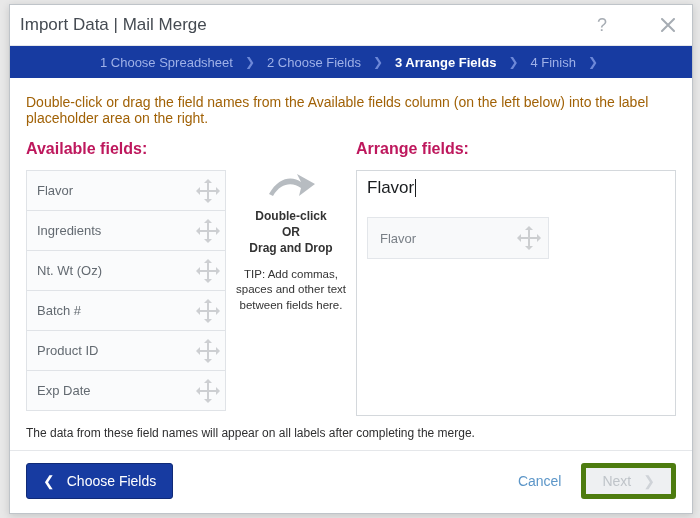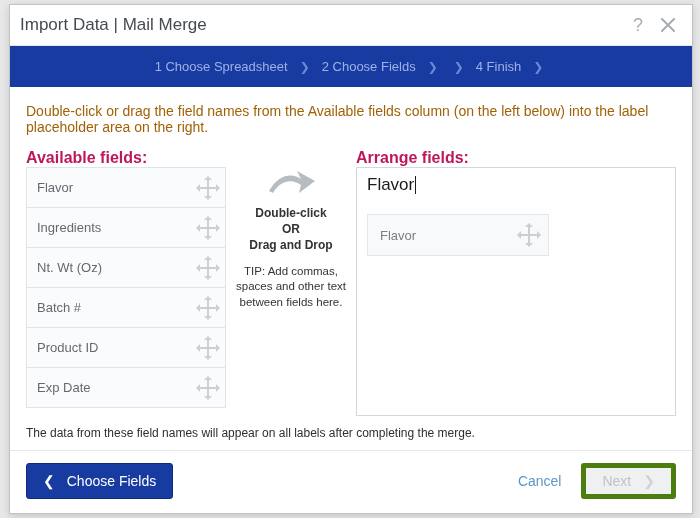--- a/index.html
+++ b/index.html
@@ -20,38 +20,39 @@
     border: 1px solid #bfc4c9;
     box-shadow: 0 2px 8px rgba(0,0,0,0.15);
     display: flex;
     flex-direction: column;
   }
   .titlebar {
     display: flex;
     align-items: center;
     padding: 8px 12px 8px 10px;
     border-bottom: 1px solid #e5e7ea;
+    gap: 36px;
   }
   .titlebar .title {
     font-size: 17px;
     color: #454b52;
     flex: 1;
   }
   .titlebar .icon-btn {
     width: 24px; height: 24px;
     display: flex; align-items: center; justify-content: center;
     color: #a6acb3;
     font-size: 18px;
     cursor: pointer;
     margin-left: 6px;
   }
   .stepbar {
     background: #173ba1;
     color: #ffffff;
-    height: 41px;
+    height: 32px;
     display: flex;
     align-items: center;
     justify-content: center;
     font-size: 13px;
   }
   .stepbar .step {
     color: #9fb1e8;
     padding: 0 4px;
     white-space: nowrap;
   }
@@ -84,21 +85,21 @@
   }
   .heads .h {
     font-size: 16px;
     font-weight: 700;
     color: #be185d;
   }
   .workrow {
     flex: 1;
     display: flex;
     min-height: 0;
-    margin-top: 0;
+    margin-top: 12px;
   }
   .col {
     display: flex;
     flex-direction: column;
     min-height: 0;
   }
   .avail-col { width: 200px; }
   .mid-col  { width: 130px; padding: 0 6px; text-align: center; }
   .arr-col  { flex: 1; }
 
@@ -265,20 +266,21 @@
           <path d="M1 1 L13 13 M13 1 L1 13" stroke="#a6acb3" stroke-width="2" fill="none" stroke-linecap="round"></path>
         </svg>
     </div>
   </div>
 
   <div class="stepbar">
     <span class="step link">1 Choose Spreadsheet</span>
     <span class="chev">❯</span>
     <span class="step link">2 Choose Fields</span>
     <span class="chev">❯</span>
+    <span class="step active">3 Arrange Fields</span>
     <span class="chev">❯</span>
     <span class="step">4 Finish</span>
     <span class="chev">❯</span>
   </div>
 
   <div class="body">
     <div class="instr">Double-click or drag the field names from the Available fields column (on the left below) into the label placeholder area on the right.</div>
 
     <div class="heads">
       <div class="h" style="width:330px">Available fields:</div>

